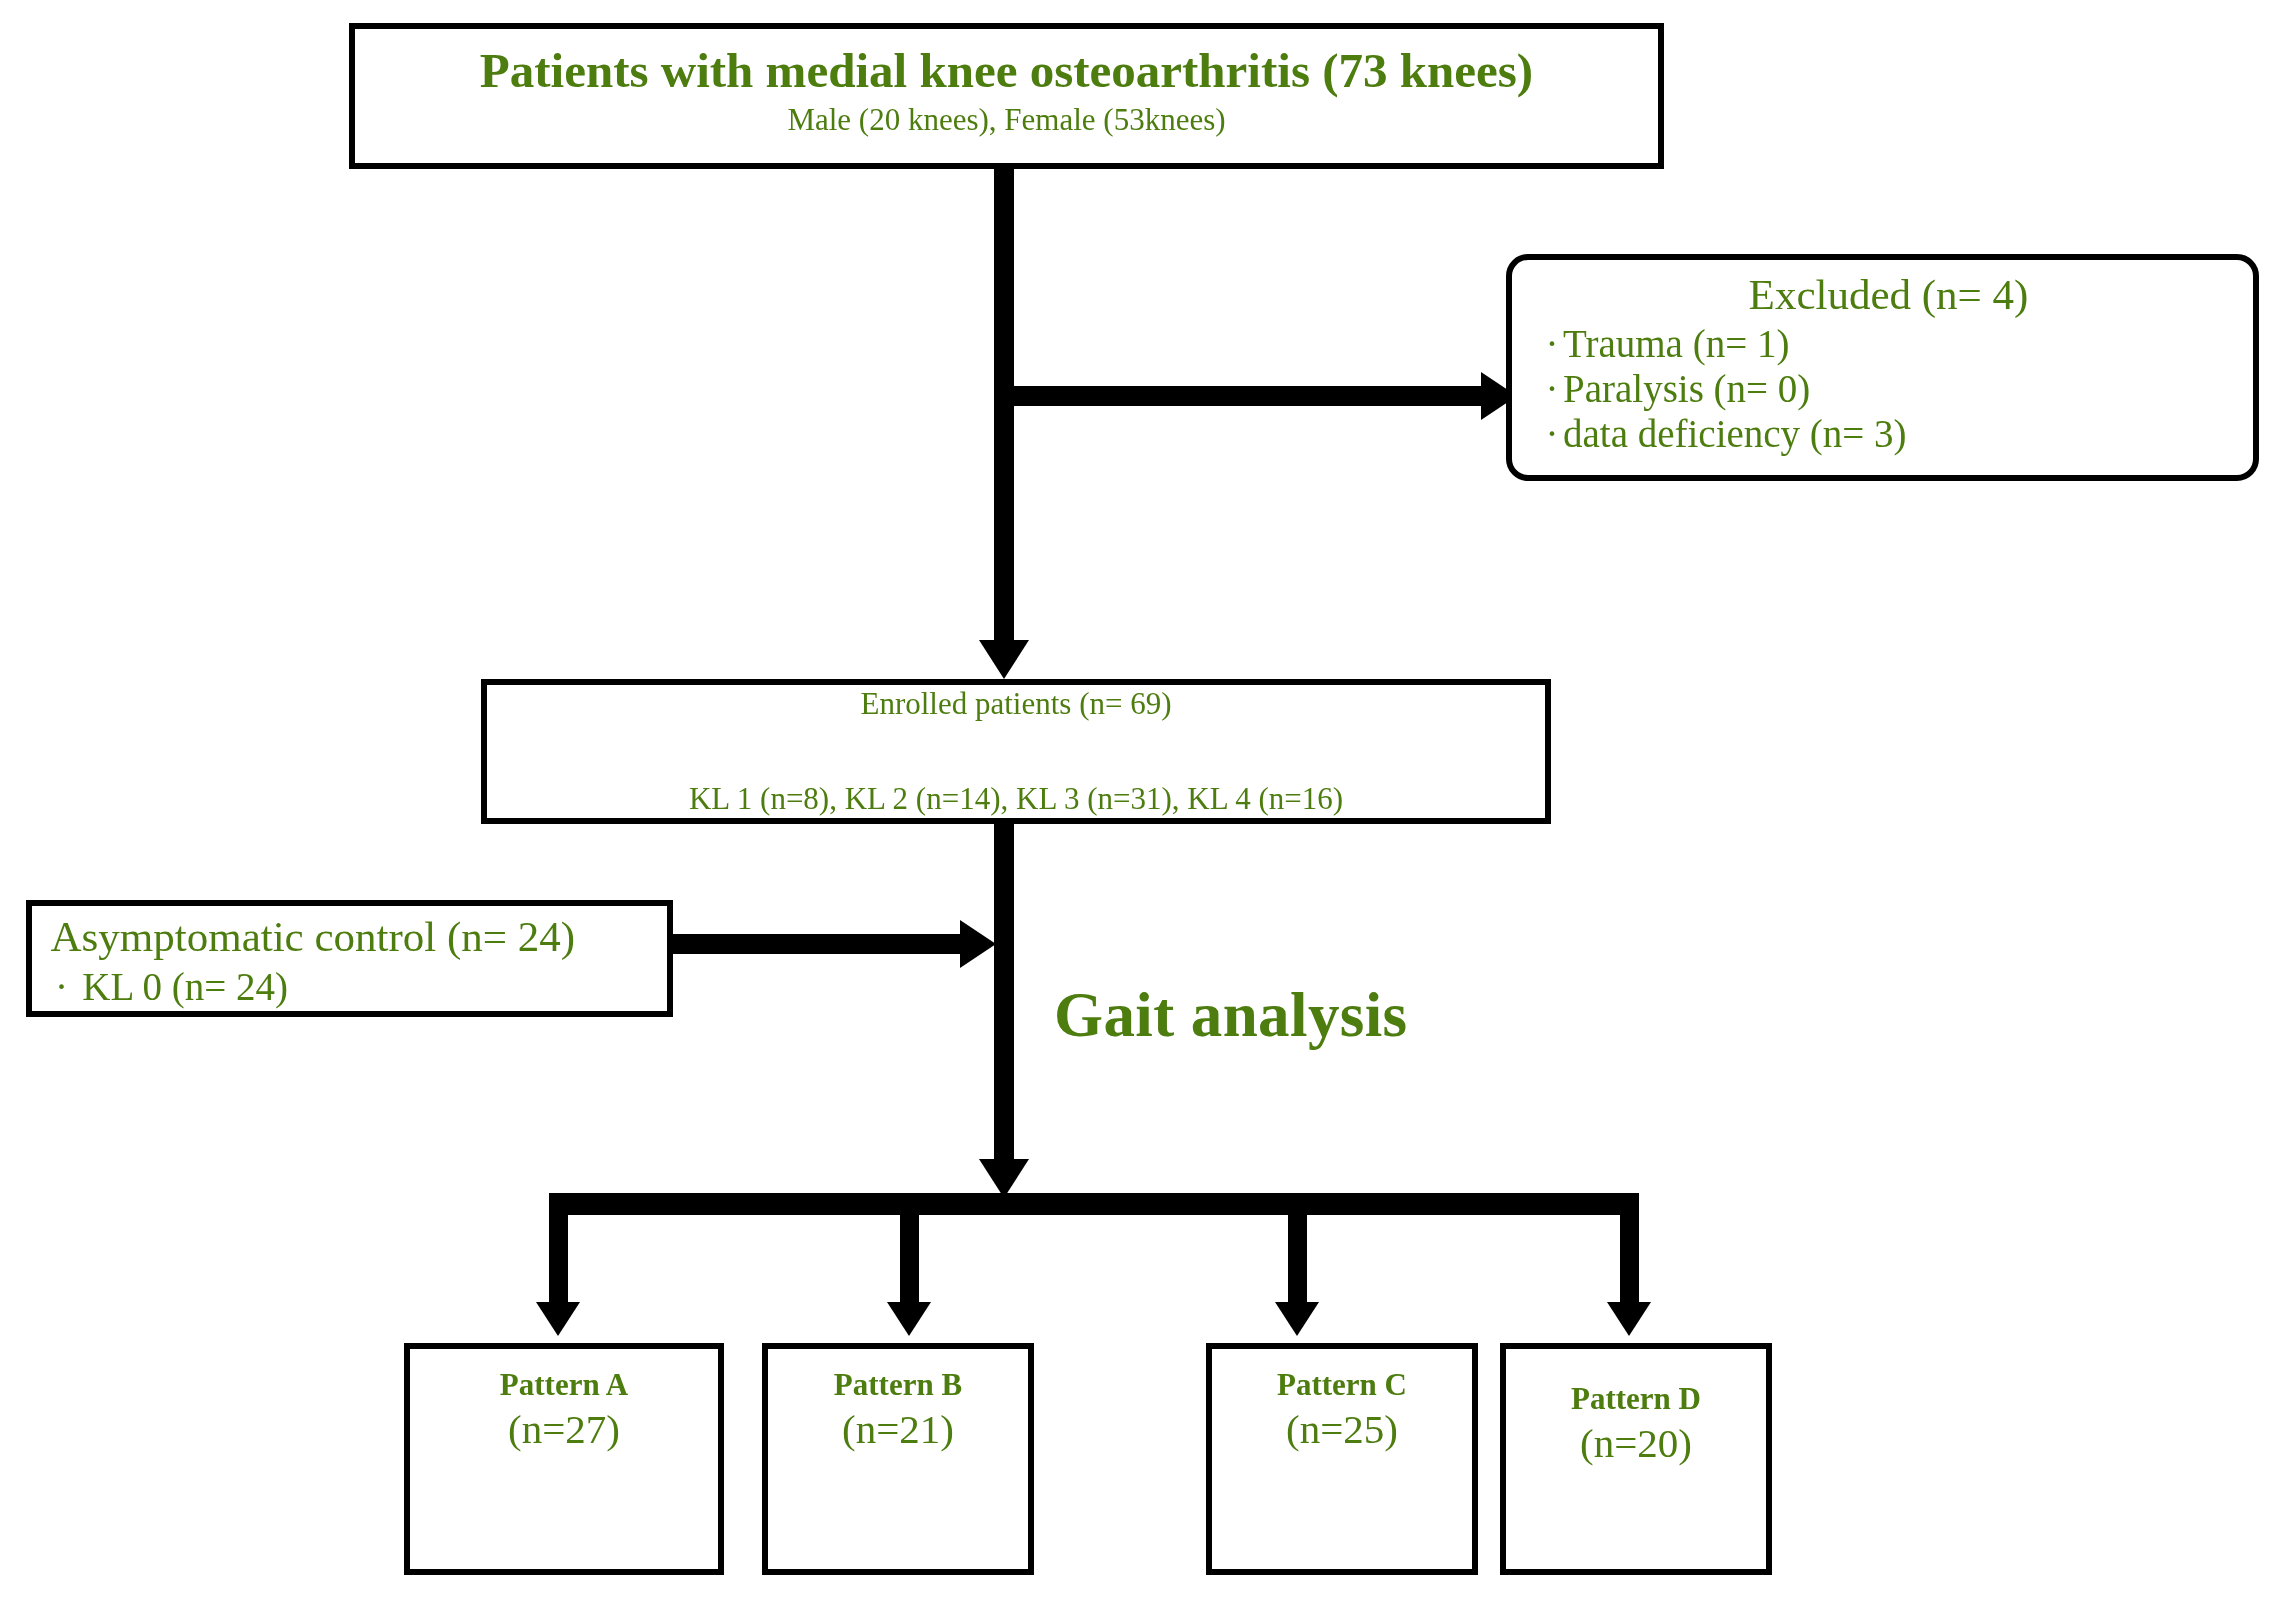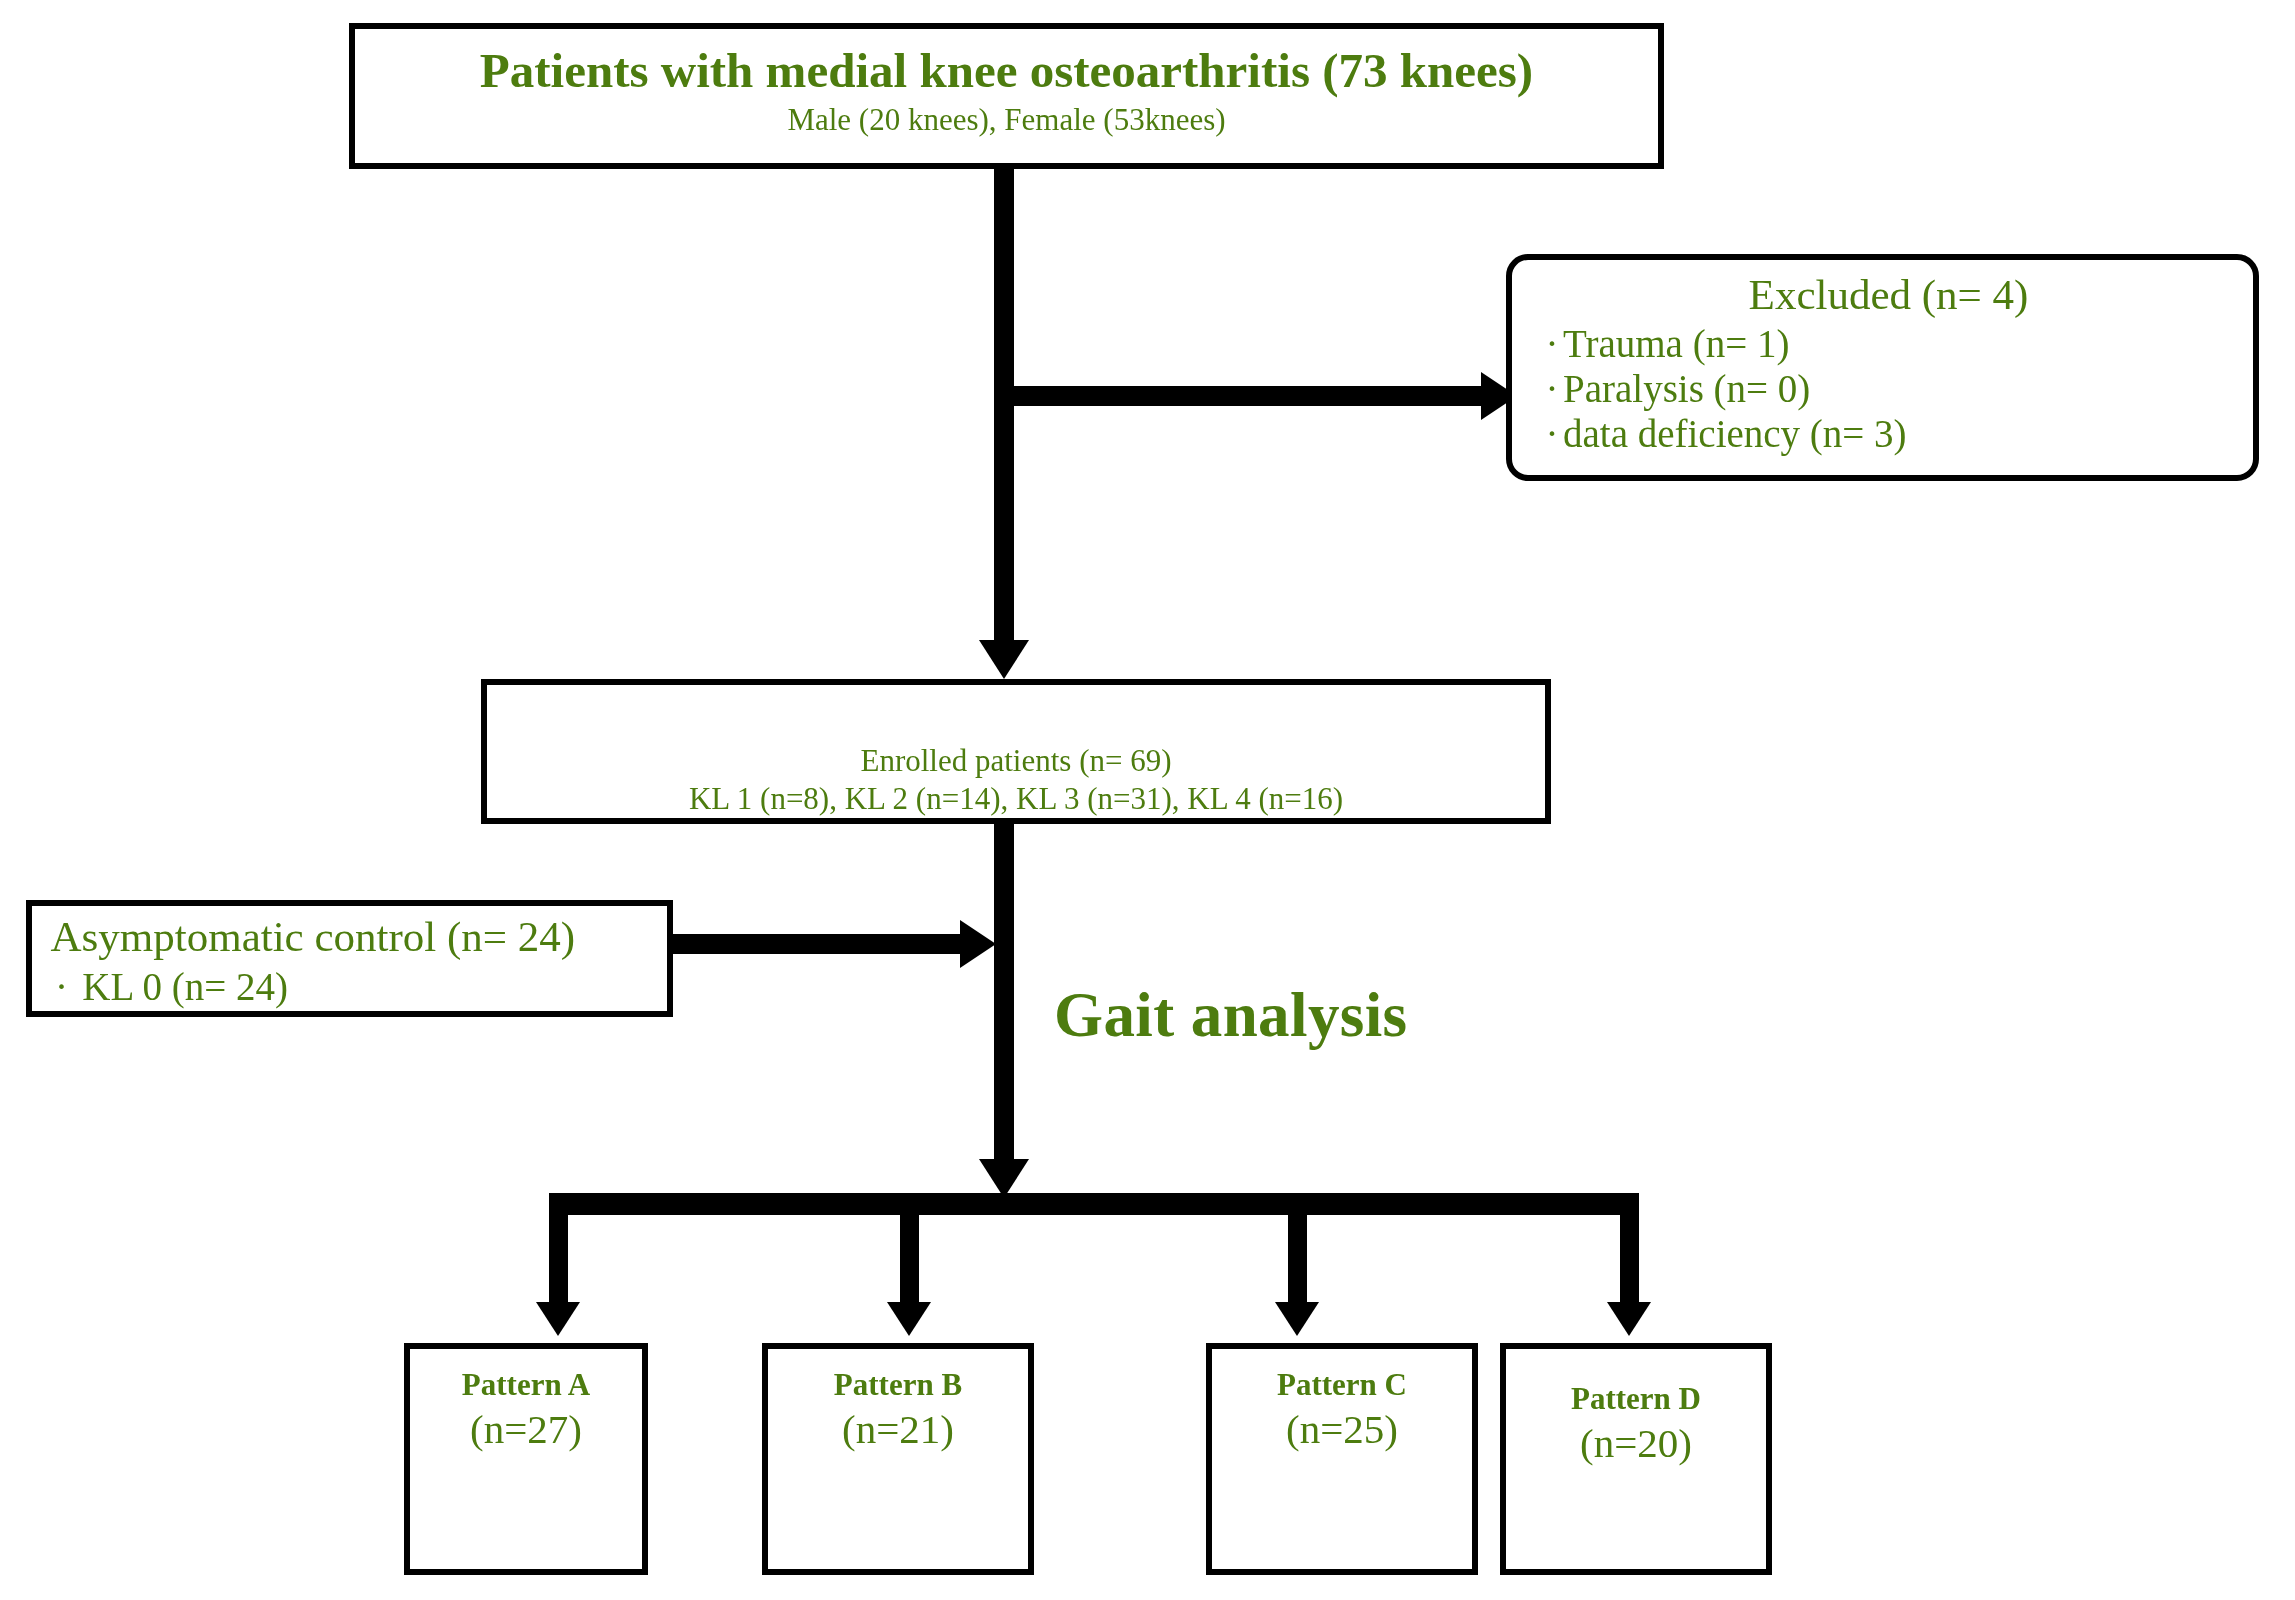--- a/index.html
+++ b/index.html
@@ -18,21 +18,21 @@
   }
 
   
   .box {
     position: absolute;
     box-sizing: border-box;
     border: 6px solid #000000;
     background: #ffffff;
     display: flex;
     flex-direction: column;
-    justify-content: flex-end;
+    justify-content: space-between;
   }
   .box.top-anchored {
     justify-content: flex-start;
   }
 
   .line {
     display: block;
     width: 100%;
     text-align: center;
     line-height: 1.22;
@@ -148,21 +148,21 @@
 
   <div class="vline" style="left:900px; top:1193px; width:19px; height:115px;"></div>
   <div class="arrow-down small" style="left:887px; top:1302px;"></div>
 
   <div class="vline" style="left:1288px; top:1193px; width:19px; height:115px;"></div>
   <div class="arrow-down small" style="left:1275px; top:1302px;"></div>
 
   <div class="vline" style="left:1620px; top:1193px; width:19px; height:115px;"></div>
   <div class="arrow-down small" style="left:1607px; top:1302px;"></div>
 
-  <div class="box top-anchored" style="left:404px; top:1343px; width:244px; height:232px; padding-top:17px;">
+  <div class="box top-anchored" style="left:404px; top:1343px; width:320px; height:232px; padding-top:17px;">
     <span class="line t-54 bold">Pattern A</span>
     <span class="line t-48">(n=27)</span>
   </div>
 
   <div class="box top-anchored" style="left:762px; top:1343px; width:272px; height:232px; padding-top:17px;">
     <span class="line t-54 bold">Pattern B</span>
     <span class="line t-48">(n=21)</span>
   </div>
 
   <div class="box top-anchored" style="left:1206px; top:1343px; width:272px; height:232px; padding-top:17px;">

